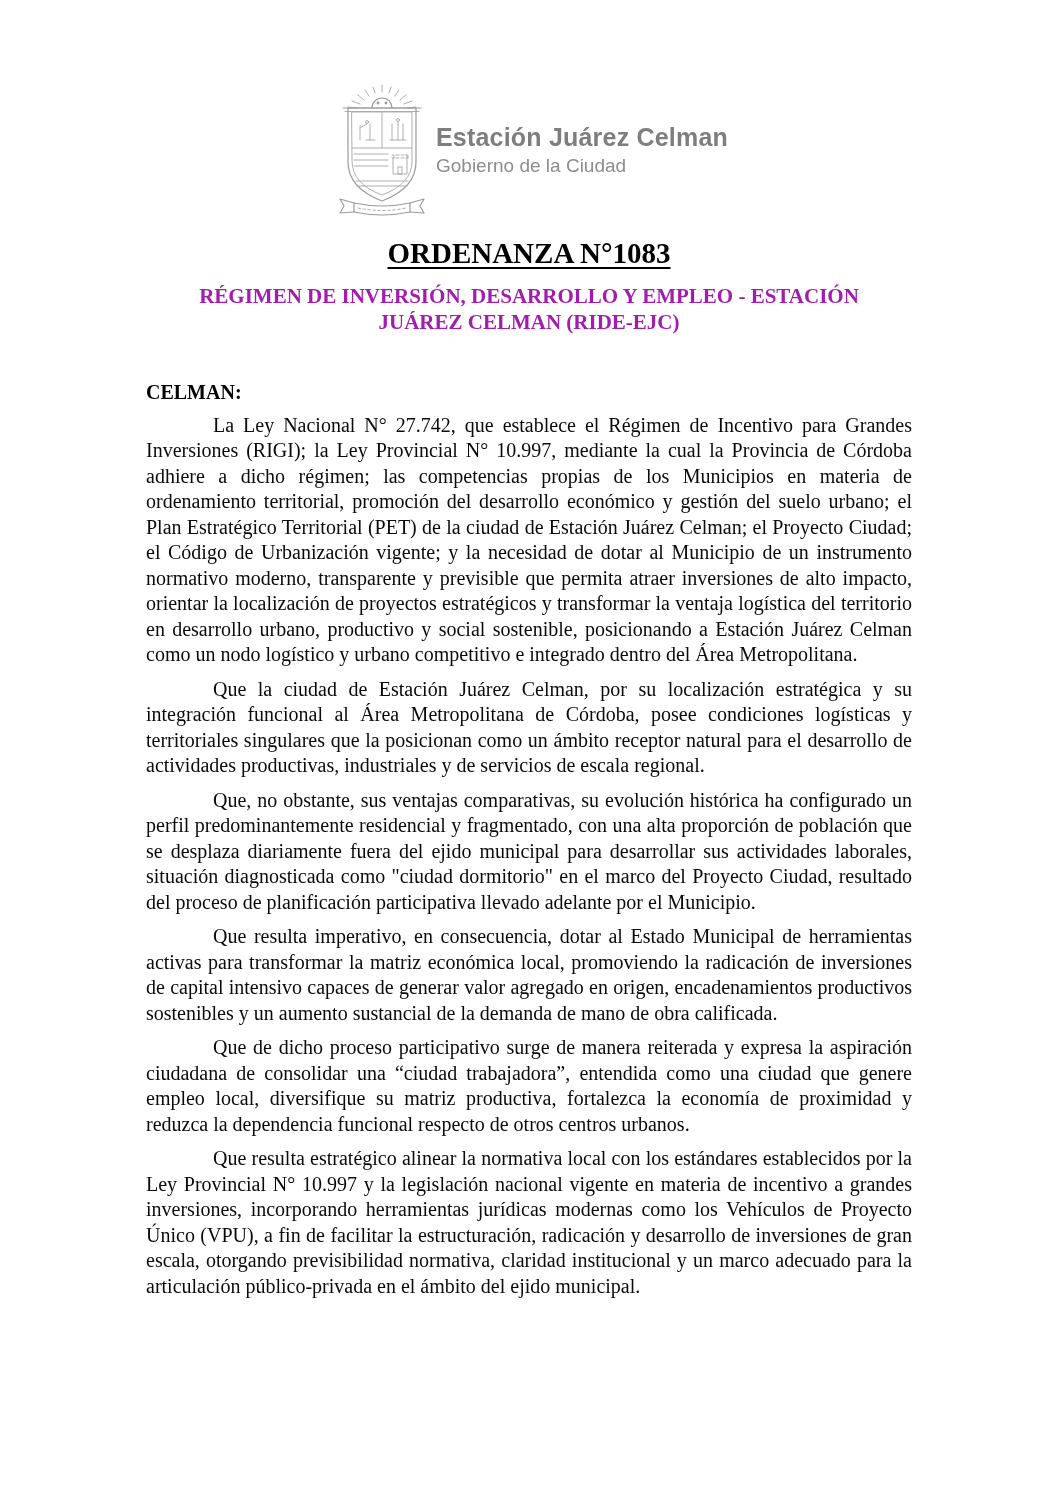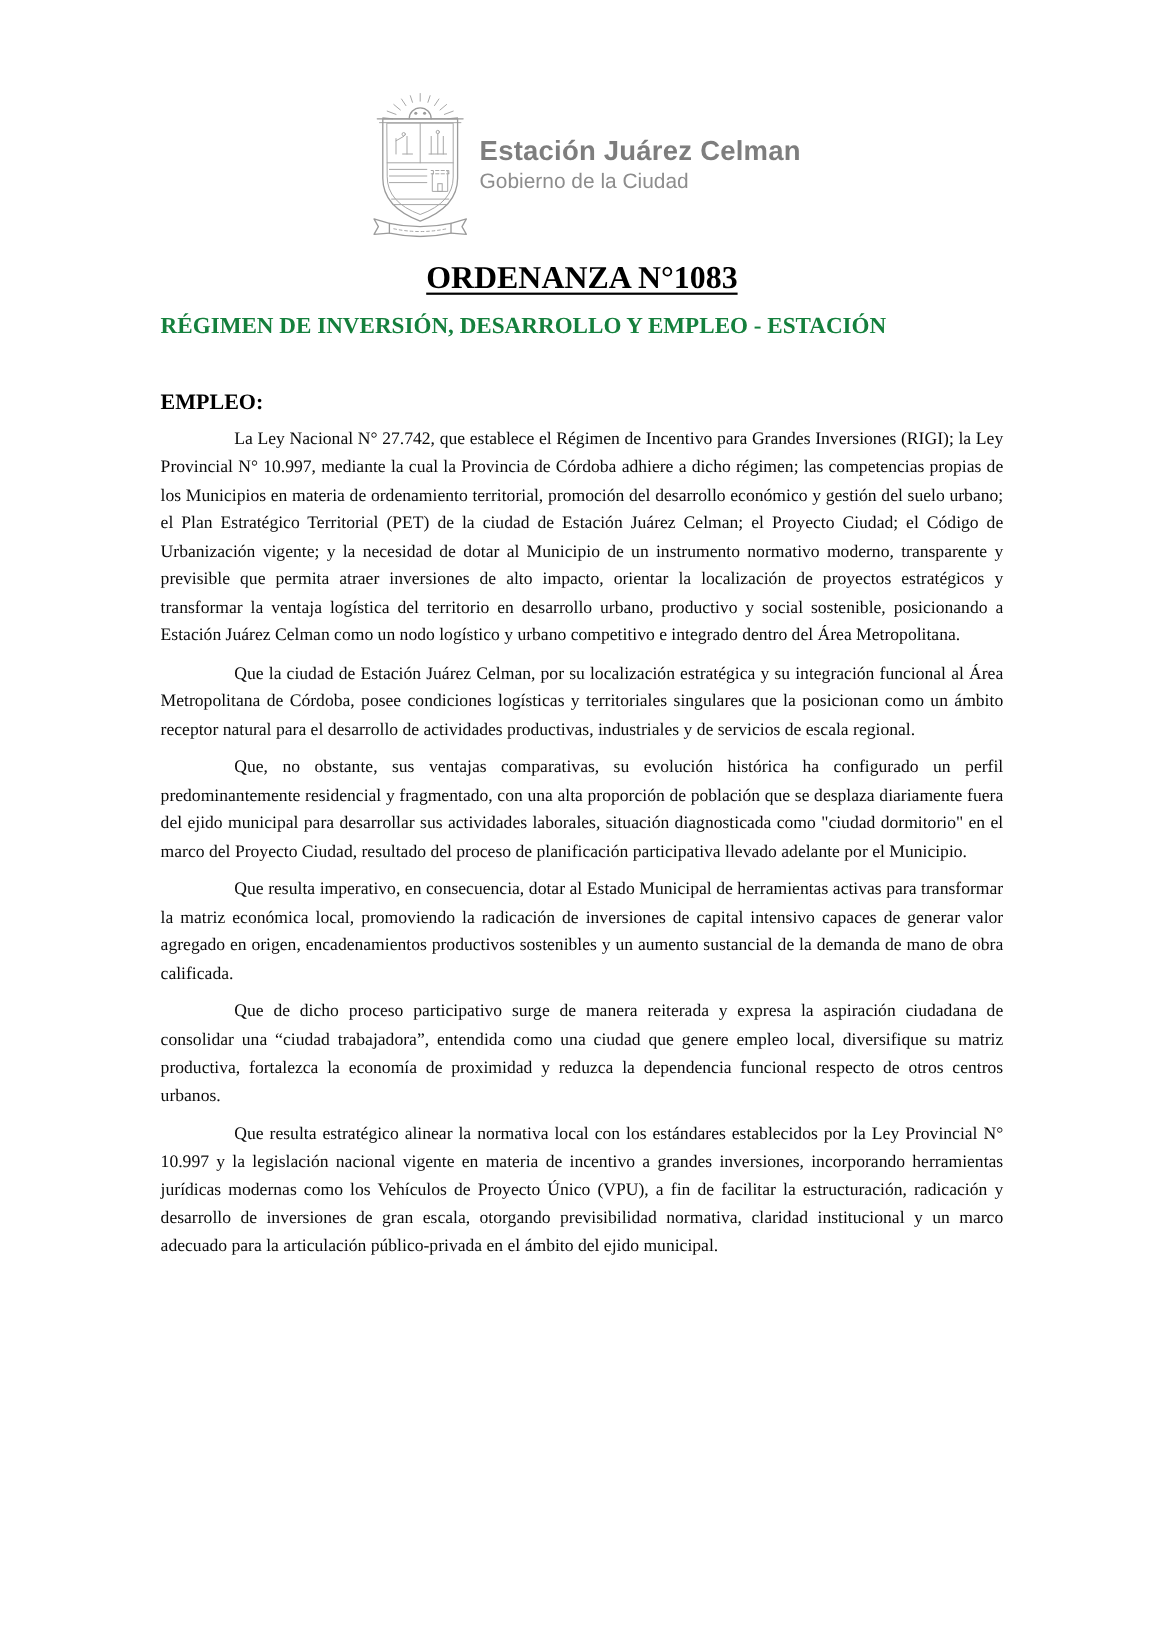--- a/index.html
+++ b/index.html
@@ -58,39 +58,39 @@
     text-align: center;
     font-size: 29px;
     line-height: 1.2;
     font-weight: bold;
     text-decoration: underline;
     text-underline-offset: 4px;
     color: #000;
   }
   h2.doc-subtitle {
     margin: 0 0 44px 0;
-    text-align: left;
+    text-align: center;
     font-size: 21px;
     line-height: 26px;
     font-weight: bold;
-    color: #15803d;
+    color: #a21caf;
   }
   
   h3.sec-heading {
     font-size: 20px;
     line-height: 26px;
     font-weight: bold;
     margin: 23px 0 8px 0;
     color: #000;
   }
   section.first h3.sec-heading {
     margin-top: 0;
   }
   p.body-par {
-    font-size: 16px;
+    font-size: 20px;
     line-height: 25.5px;
     margin: 0 0 9px 0;
     text-align: justify;
     text-indent: 67px;
     color: #0a0a0a;
   }
   .crest-stroke {
     fill: none;
     stroke: #9b9b9b;
     stroke-width: 1.2;
@@ -182,24 +182,24 @@
       <path class="crest-thin" stroke-dasharray="2.5 2.5" d="M28 124 Q52 129 76 124"></path>
     </svg>
     <div class="logo-text">
       <div class="org-name">Estación Juárez Celman</div>
       <div class="org-sub">Gobierno de la Ciudad</div>
     </div>
   </header>
 
   <h1 class="doc-title">ORDENANZA N°1083</h1>
 
-  <h2 class="doc-subtitle"><span>RÉGIMEN DE INVERSIÓN, DESARROLLO Y EMPLEO - ESTACIÓN</span><br></h2>
+  <h2 class="doc-subtitle"><span>RÉGIMEN DE INVERSIÓN, DESARROLLO Y EMPLEO - ESTACIÓN</span><br><span>JUÁREZ CELMAN (RIDE-EJC)</span></h2>
 
   <section class="first">
-    <h3 class="sec-heading">EMPLEO:</h3>
+    <h3 class="sec-heading">CELMAN:</h3>
     <p class="body-par">La Ley Nacional N° 27.742, que establece el Régimen de Incentivo para Grandes Inversiones (RIGI); la Ley Provincial N° 10.997, mediante la cual la Provincia de Córdoba adhiere a dicho régimen; las competencias propias de los Municipios en materia de ordenamiento territorial, promoción del desarrollo económico y gestión del suelo urbano; el Plan Estratégico Territorial (PET) de la ciudad de Estación Juárez Celman; el Proyecto Ciudad; el Código de Urbanización vigente; y la necesidad de dotar al Municipio de un instrumento normativo moderno, transparente y previsible que permita atraer inversiones de alto impacto, orientar la localización de proyectos estratégicos y transformar la ventaja logística del territorio en desarrollo urbano, productivo y social sostenible, posicionando a Estación Juárez Celman como un nodo logístico y urbano competitivo e integrado dentro del Área Metropolitana.</p>
   </section>
 
   <section>
     <p class="body-par">Que la ciudad de Estación Juárez Celman, por su localización estratégica y su integración funcional al Área Metropolitana de Córdoba, posee condiciones logísticas y territoriales singulares que la posicionan como un ámbito receptor natural para el desarrollo de actividades productivas, industriales y de servicios de escala regional.</p>
     <p class="body-par">Que, no obstante, sus ventajas comparativas, su evolución histórica ha configurado un perfil predominantemente residencial y fragmentado, con una alta proporción de población que se desplaza diariamente fuera del ejido municipal para desarrollar sus actividades laborales, situación diagnosticada como "ciudad dormitorio" en el marco del Proyecto Ciudad, resultado del proceso de planificación participativa llevado adelante por el Municipio.</p>
     <p class="body-par">Que resulta imperativo, en consecuencia, dotar al Estado Municipal de herramientas activas para transformar la matriz económica local, promoviendo la radicación de inversiones de capital intensivo capaces de generar valor agregado en origen, encadenamientos productivos sostenibles y un aumento sustancial de la demanda de mano de obra calificada.</p>
     <p class="body-par">Que de dicho proceso participativo surge de manera reiterada y expresa la aspiración ciudadana de consolidar una “ciudad trabajadora”, entendida como una ciudad que genere empleo local, diversifique su matriz productiva, fortalezca la economía de proximidad y reduzca la dependencia funcional respecto de otros centros urbanos.</p>
     <p class="body-par">Que resulta estratégico alinear la normativa local con los estándares establecidos por la Ley Provincial N° 10.997 y la legislación nacional vigente en materia de incentivo a grandes inversiones, incorporando herramientas jurídicas modernas como los Vehículos de Proyecto Único (VPU), a fin de facilitar la estructuración, radicación y desarrollo de inversiones de gran escala, otorgando previsibilidad normativa, claridad institucional y un marco adecuado para la articulación público-privada en el ámbito del ejido municipal.</p>
   </section>

